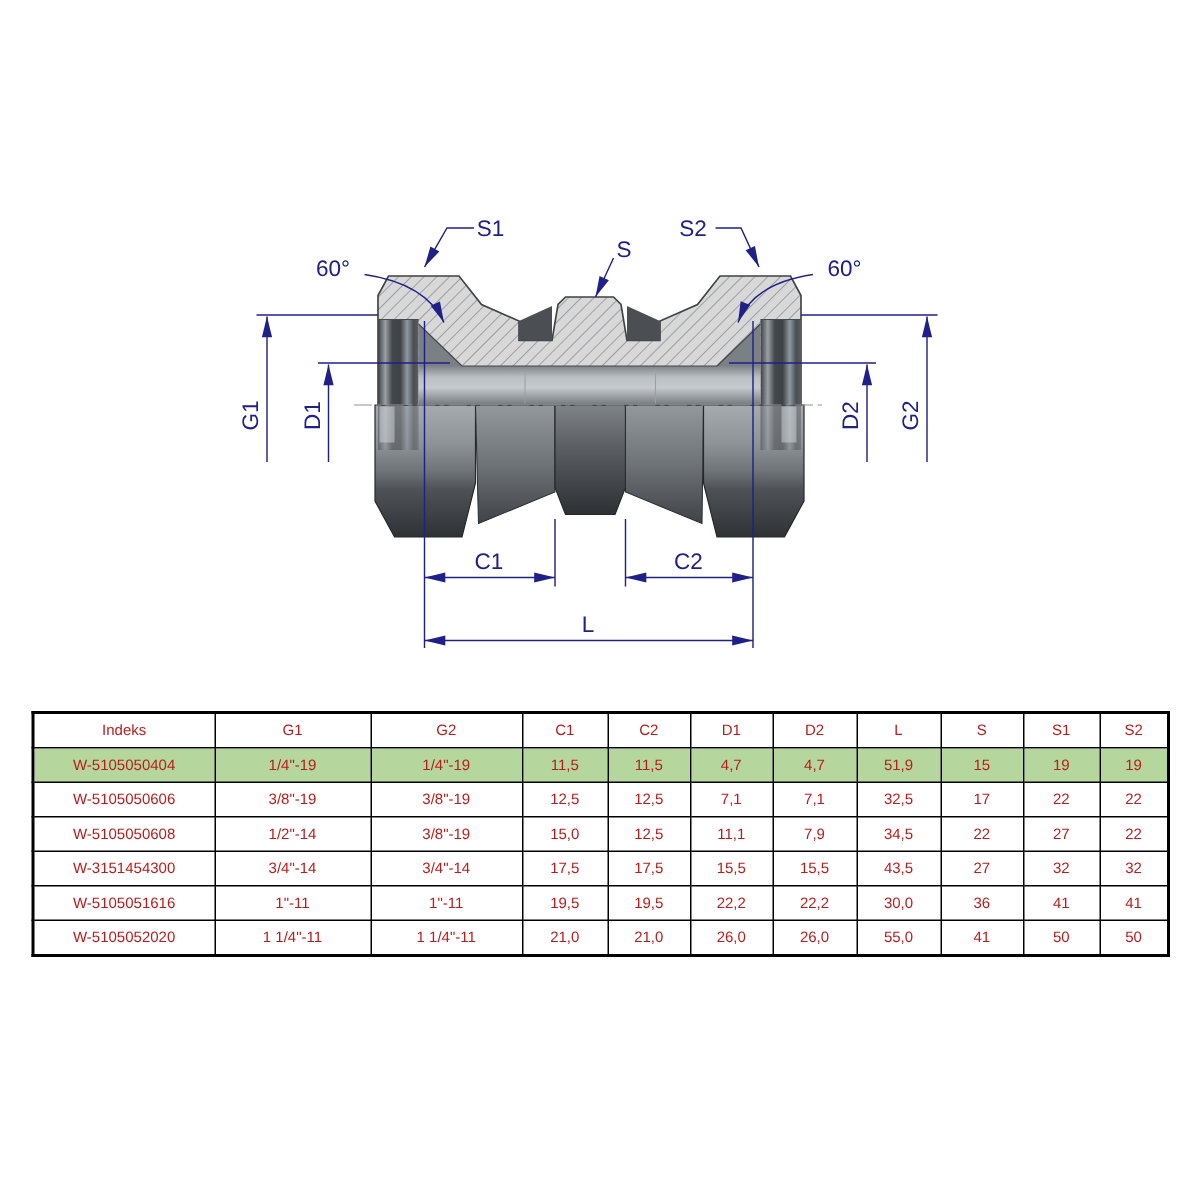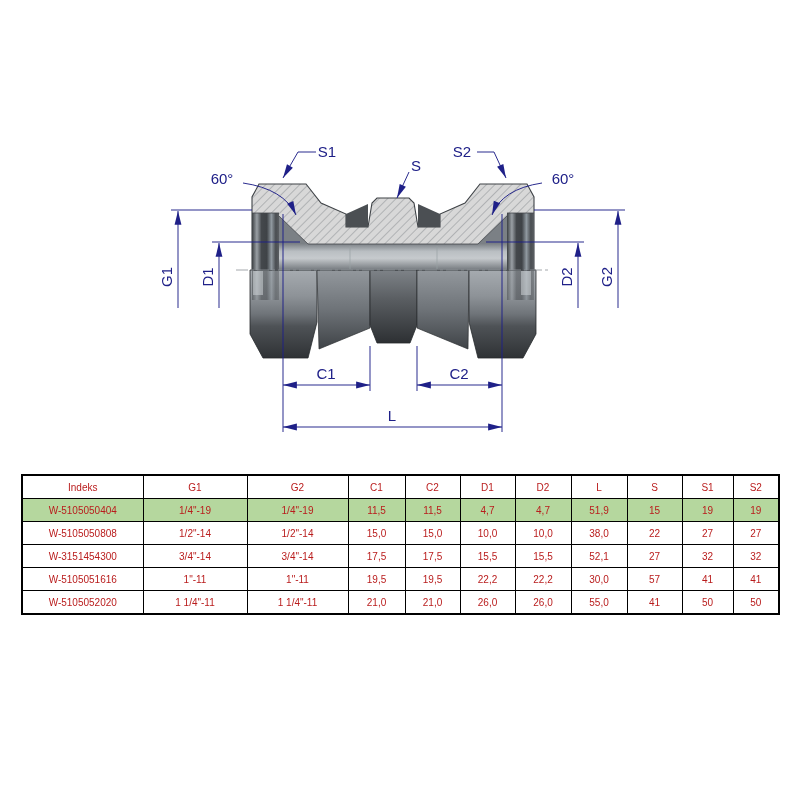--- a/index.html
+++ b/index.html
@@ -165,55 +165,68 @@
           <td>11,5</td>
           <td>11,5</td>
           <td>4,7</td>
           <td>4,7</td>
           <td>51,9</td>
           <td>15</td>
           <td>19</td>
           <td>19</td>
         </tr>
         <tr>
-          <td>W-5105050808</td>
+          <td>W-5105050606</td>
+          <td>3/8"-19</td>
+          <td>3/8"-19</td>
+          <td>12,5</td>
+          <td>12,5</td>
+          <td>7,1</td>
+          <td>7,1</td>
+          <td>32,5</td>
+          <td>17</td>
+          <td>22</td>
+          <td>22</td>
+        </tr>
+        <tr>
+          <td>W-5105050608</td>
           <td>1/2"-14</td>
-          <td>1/2"-14</td>
+          <td>3/8"-19</td>
           <td>15,0</td>
-          <td>15,0</td>
-          <td>10,0</td>
-          <td>10,0</td>
-          <td>38,0</td>
+          <td>12,5</td>
+          <td>11,1</td>
+          <td>7,9</td>
+          <td>34,5</td>
           <td>22</td>
           <td>27</td>
-          <td>27</td>
+          <td>22</td>
         </tr>
         <tr>
           <td>W-3151454300</td>
           <td>3/4"-14</td>
           <td>3/4"-14</td>
           <td>17,5</td>
           <td>17,5</td>
           <td>15,5</td>
           <td>15,5</td>
-          <td>52,1</td>
+          <td>43,5</td>
           <td>27</td>
           <td>32</td>
           <td>32</td>
         </tr>
         <tr>
           <td>W-5105051616</td>
           <td>1"-11</td>
           <td>1"-11</td>
           <td>19,5</td>
           <td>19,5</td>
           <td>22,2</td>
           <td>22,2</td>
           <td>30,0</td>
-          <td>57</td>
+          <td>36</td>
           <td>41</td>
           <td>41</td>
         </tr>
         <tr>
           <td>W-5105052020</td>
           <td>1 1/4"-11</td>
           <td>1 1/4"-11</td>
           <td>21,0</td>
           <td>21,0</td>
           <td>26,0</td>

